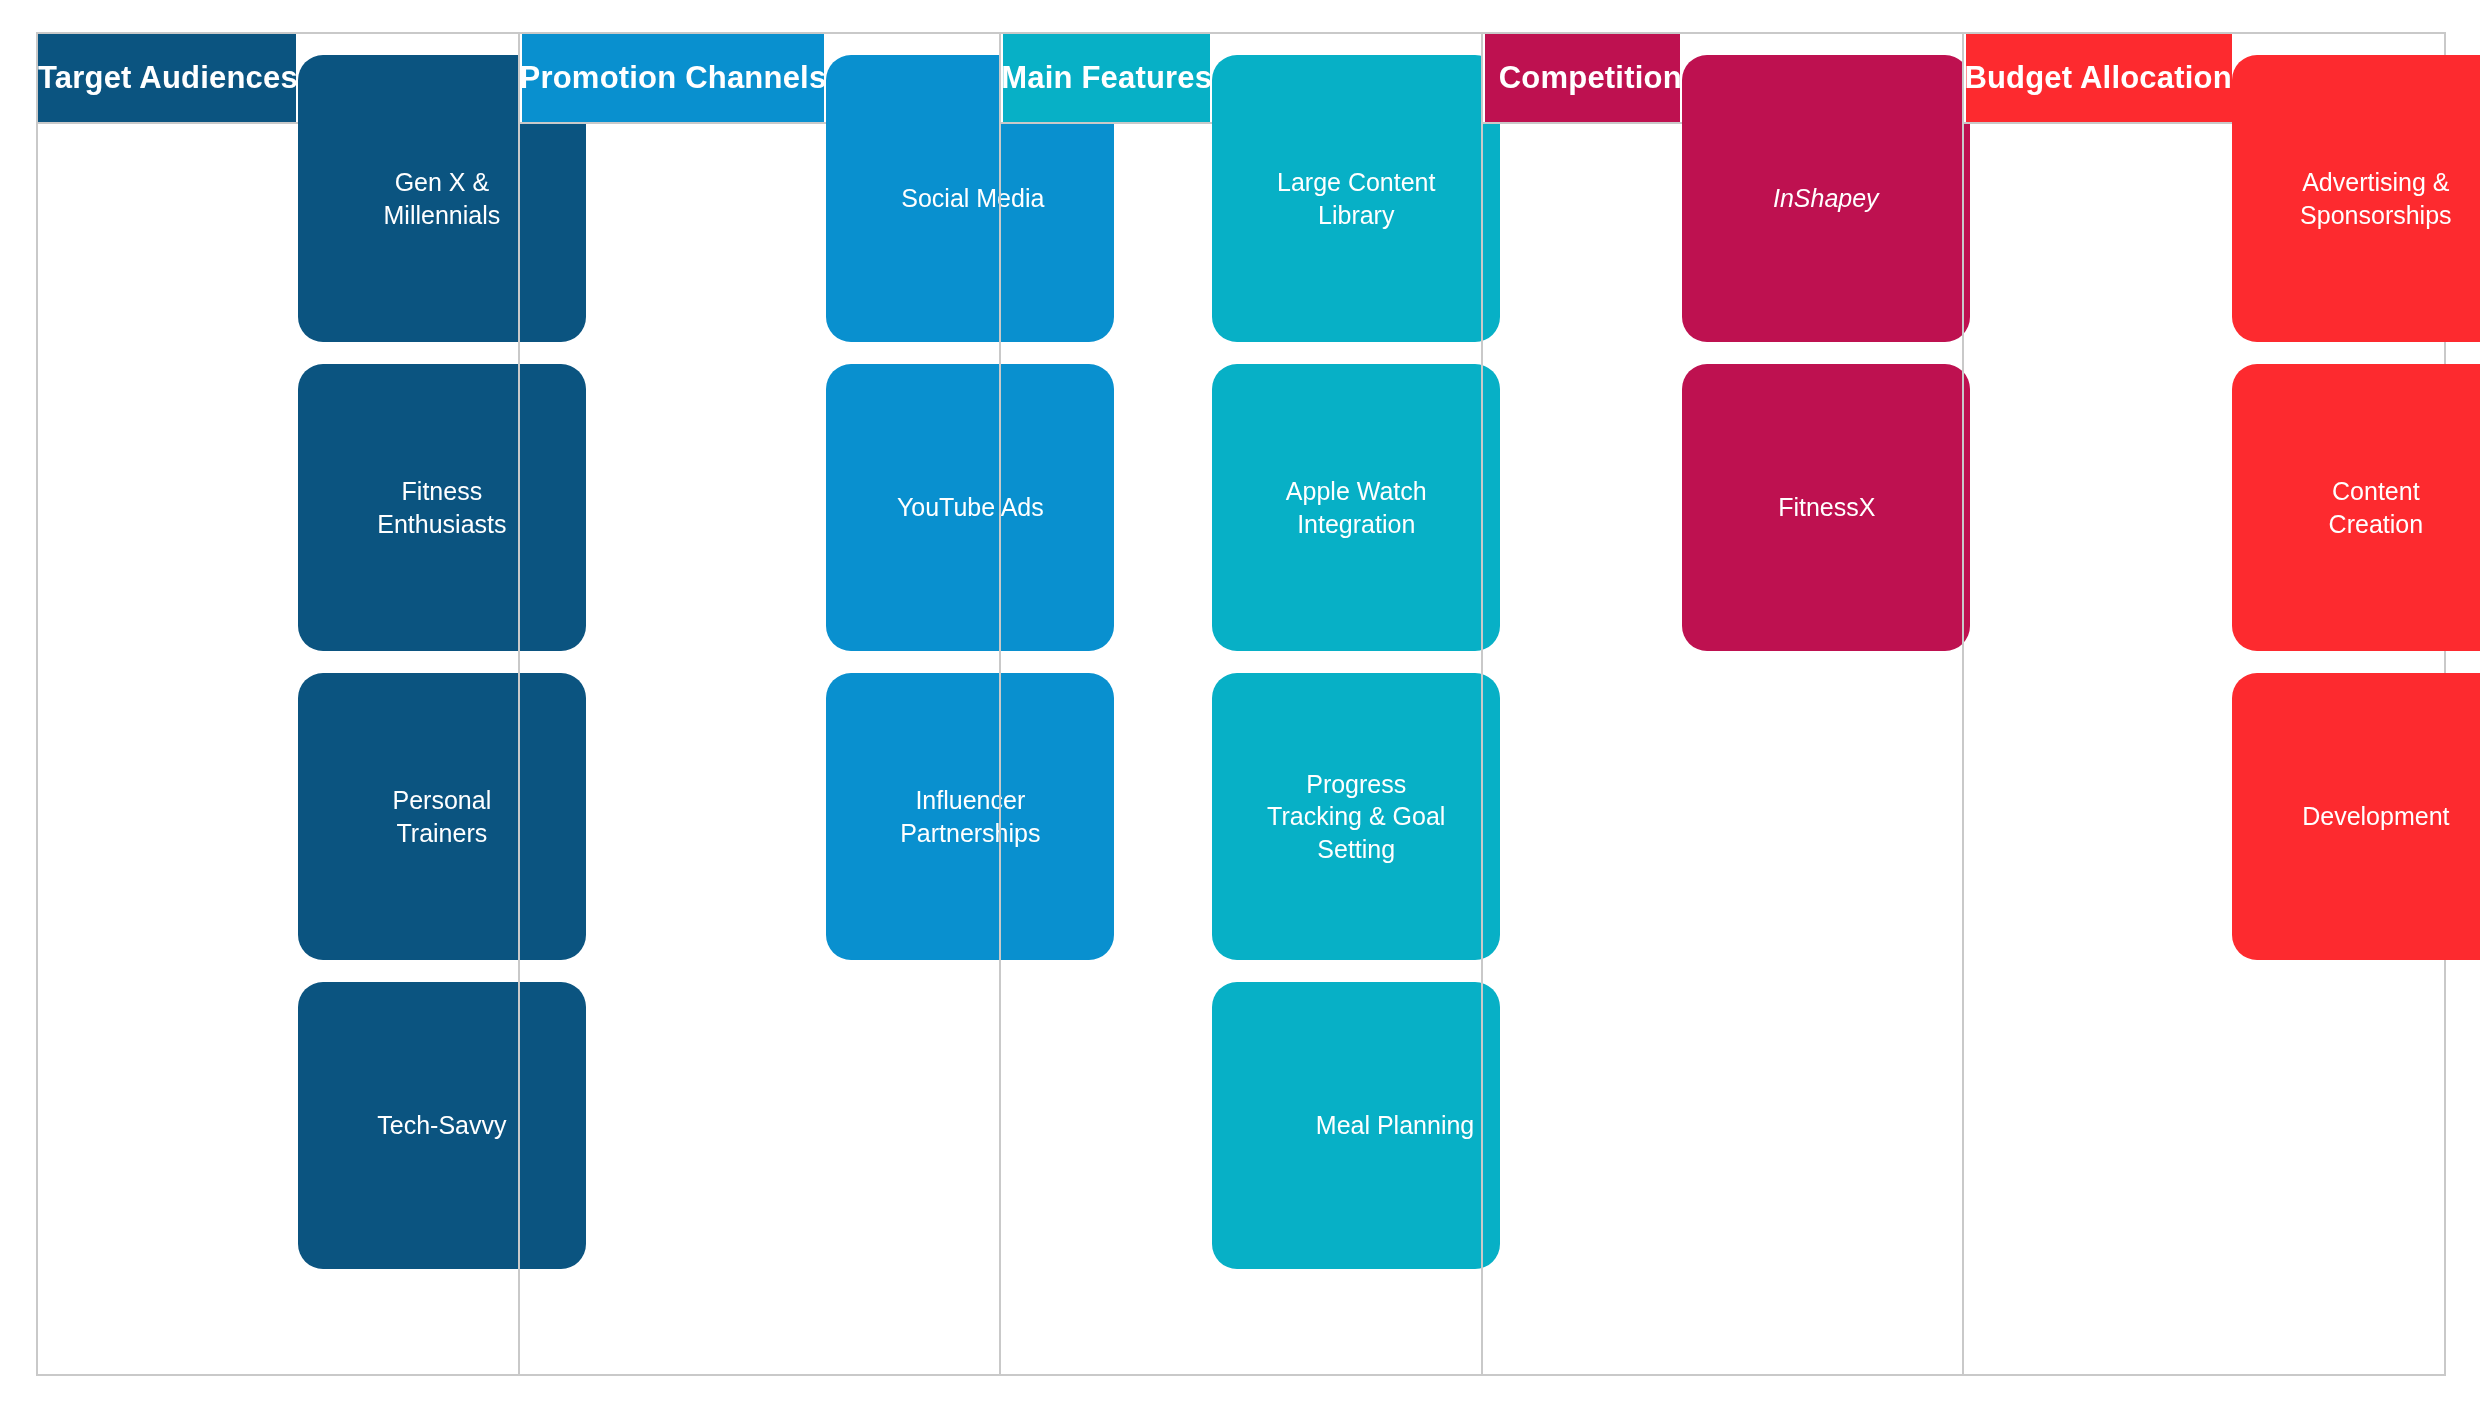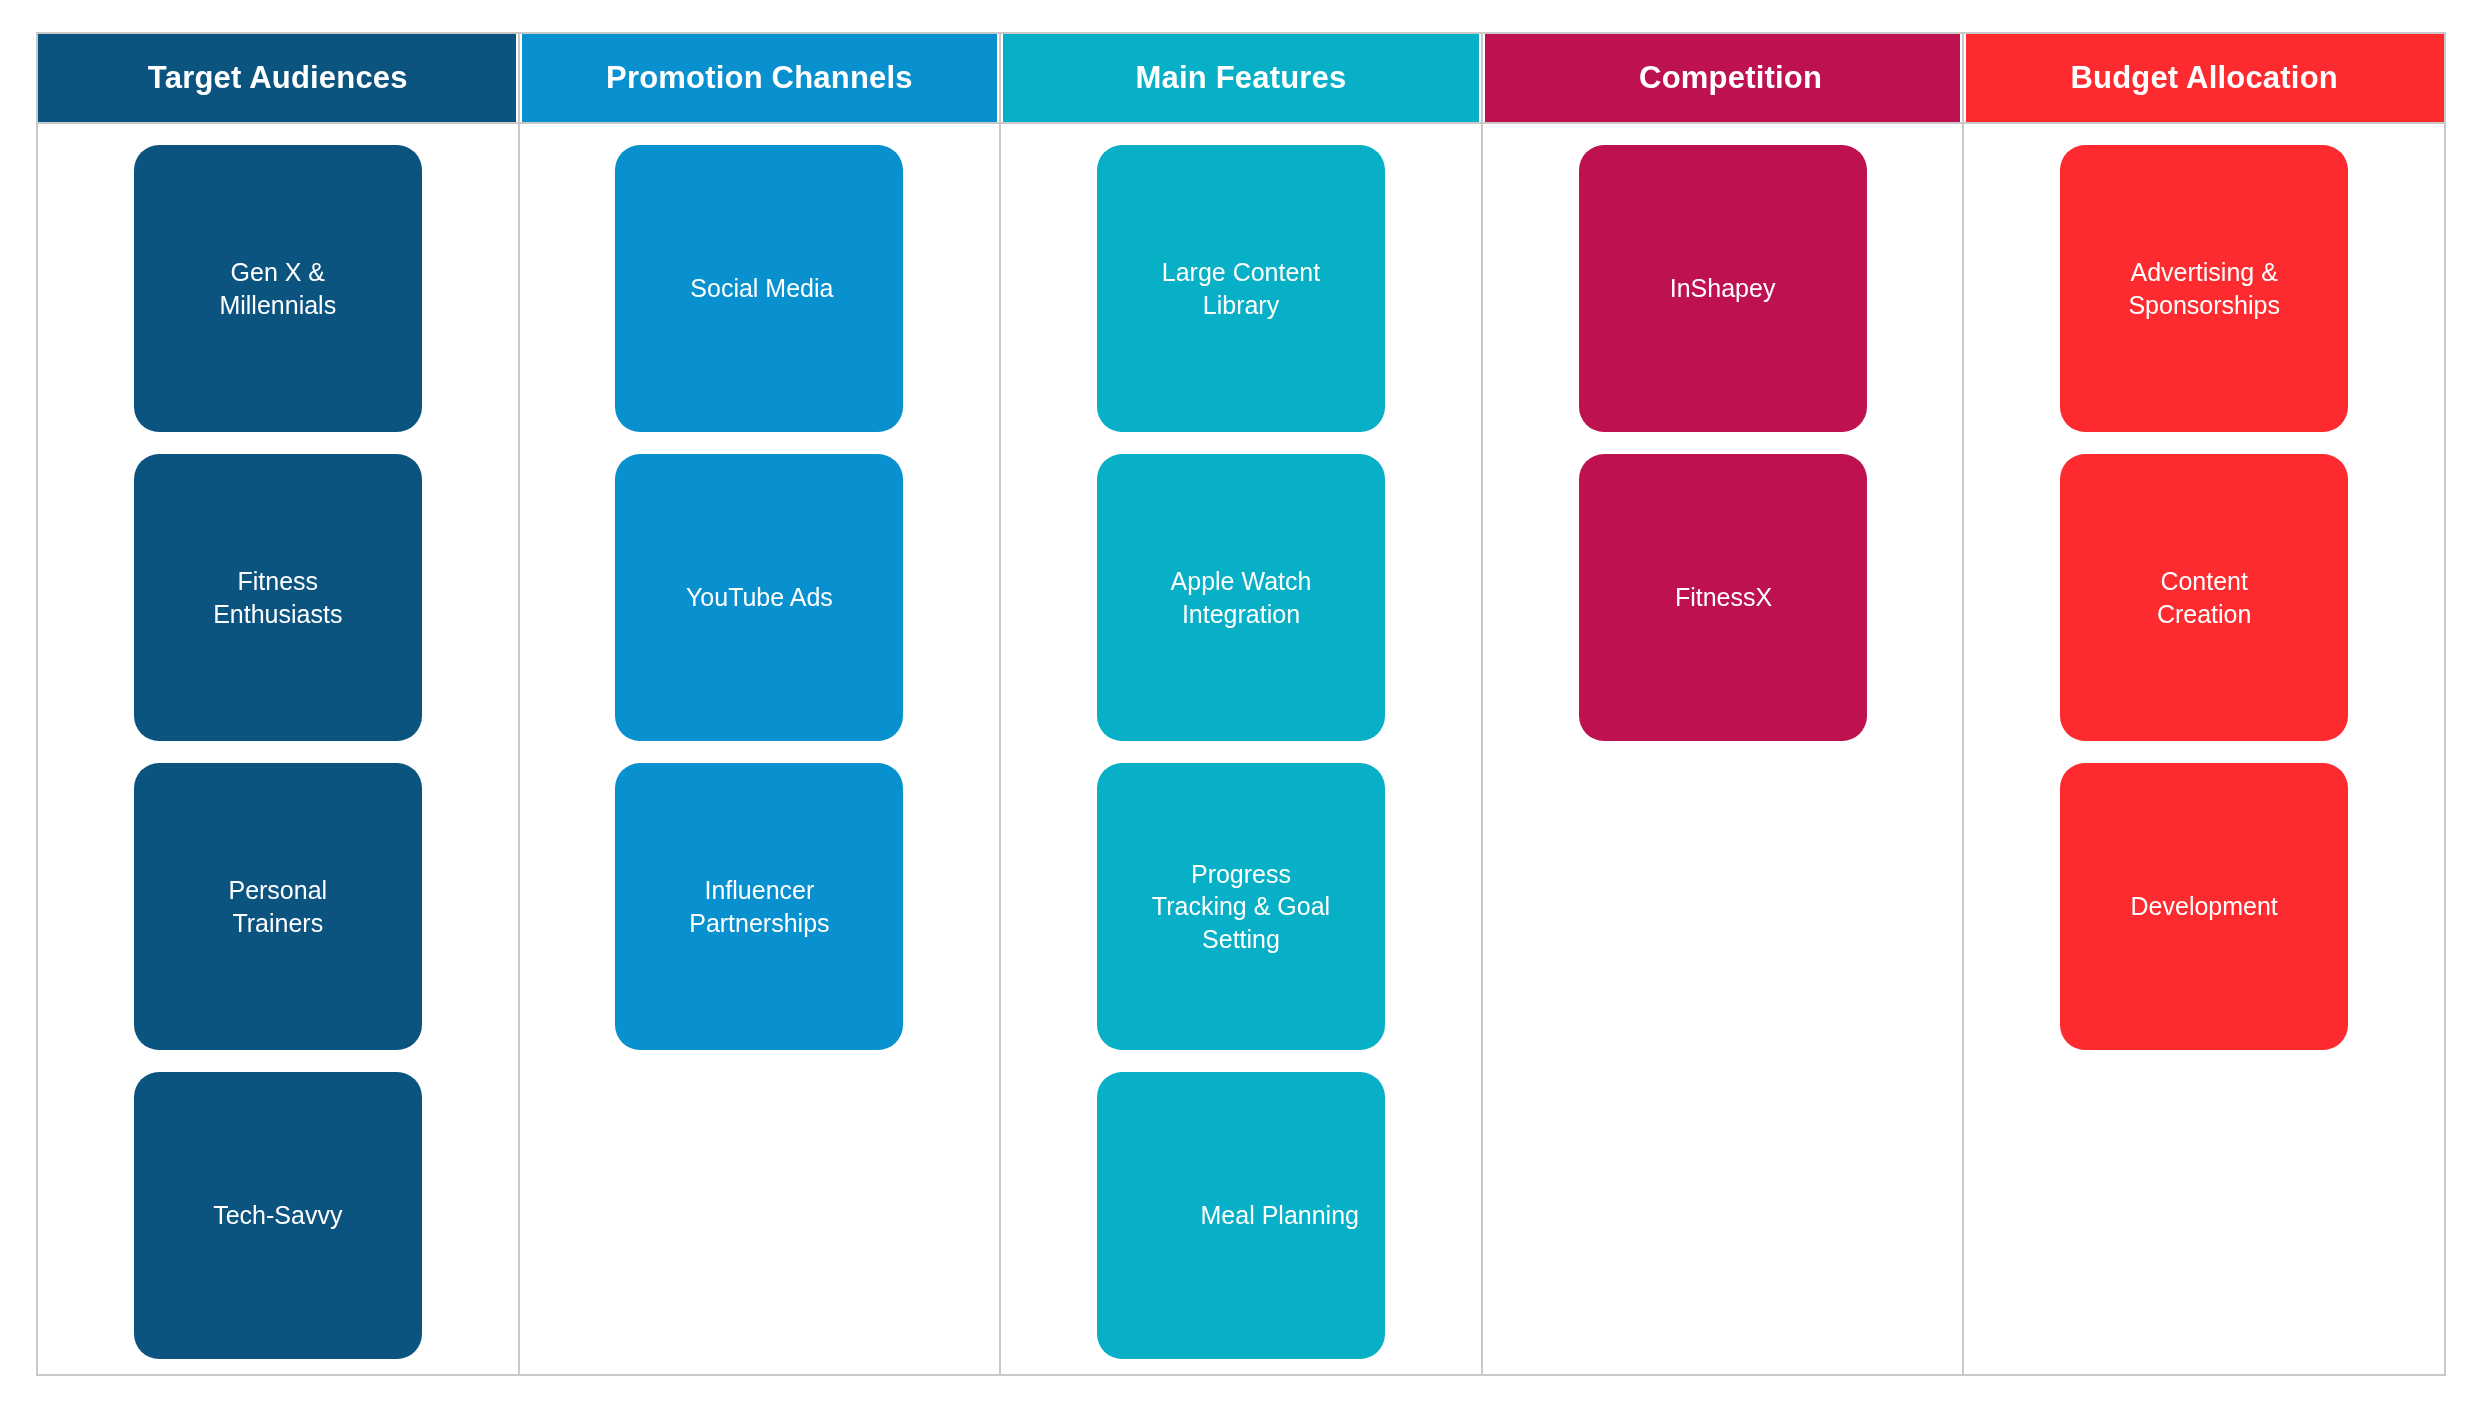--- a/index.html
+++ b/index.html
@@ -17,21 +17,21 @@
     width: 2410px;
     height: 1344px;
     display: flex;
     border: 2px solid var(--border-color, #c9c9c9);
     background: #ffffff;
   }
   .column {
     flex: 1 1 0;
     min-width: 0;
     display: flex;
-    flex-direction: column;
+    flex-direction: row;
   }
   .column + .column {
     border-left: 2px solid var(--border-color, #c9c9c9);
   }
   .column-header {
     height: 90px;
     flex: 0 0 90px;
     display: flex;
     align-items: center;
     justify-content: center;
@@ -151,21 +151,21 @@
     <span class="card-label">Meal Planning</span>
   </div>
 </div>
   </div>
 
   <div class="column">
     <div class="column-header" style="background: rgb(190, 17, 80); padding-left: 16px;">
       <span class="column-title">Competition</span>
     </div>
     <div class="column-body">
-  <div class="card" style="background: rgb(190, 17, 80);">
+  <div class="card" style="background: rgb(190, 17, 80); font-style: italic;">
     <span class="card-label">InShapey</span>
   </div>
 
   <div class="card" style="background: rgb(190, 17, 80); padding-left: 28px;">
     <span class="card-label">FitnessX</span>
   </div>
 </div>
   </div>
 
   <div class="column">

